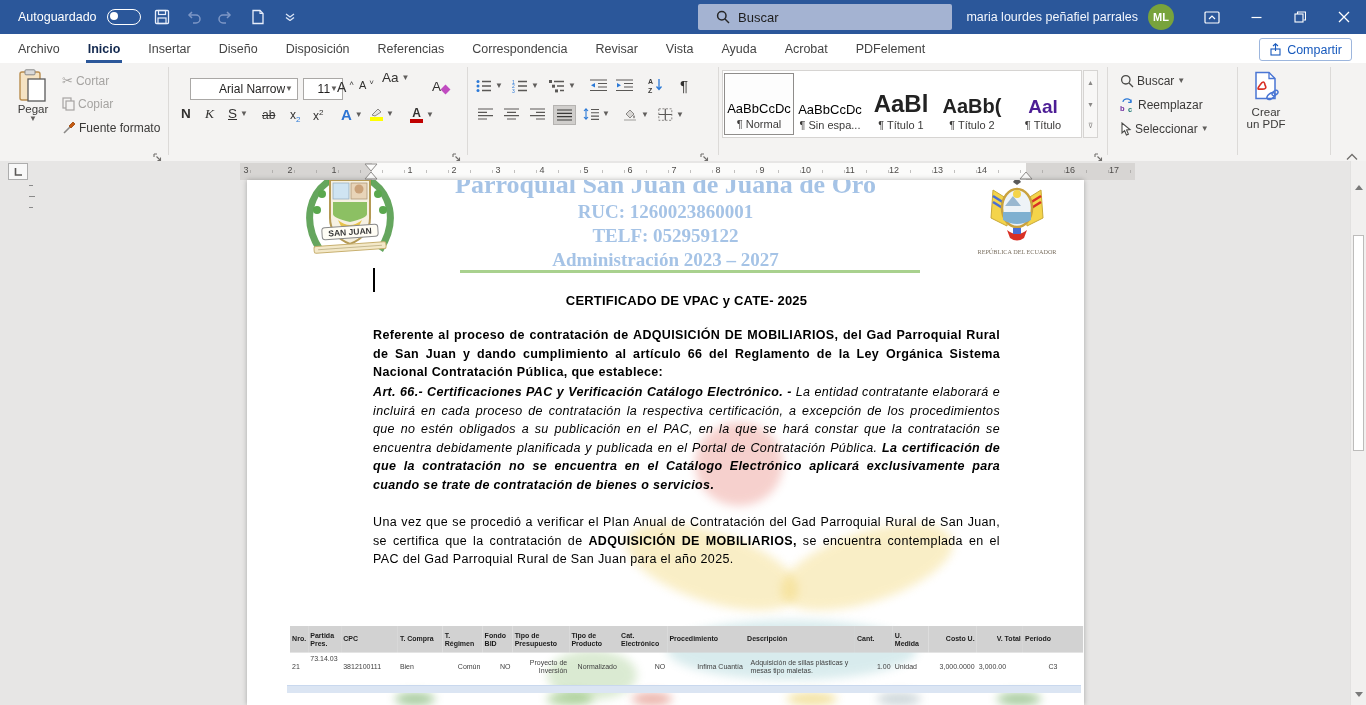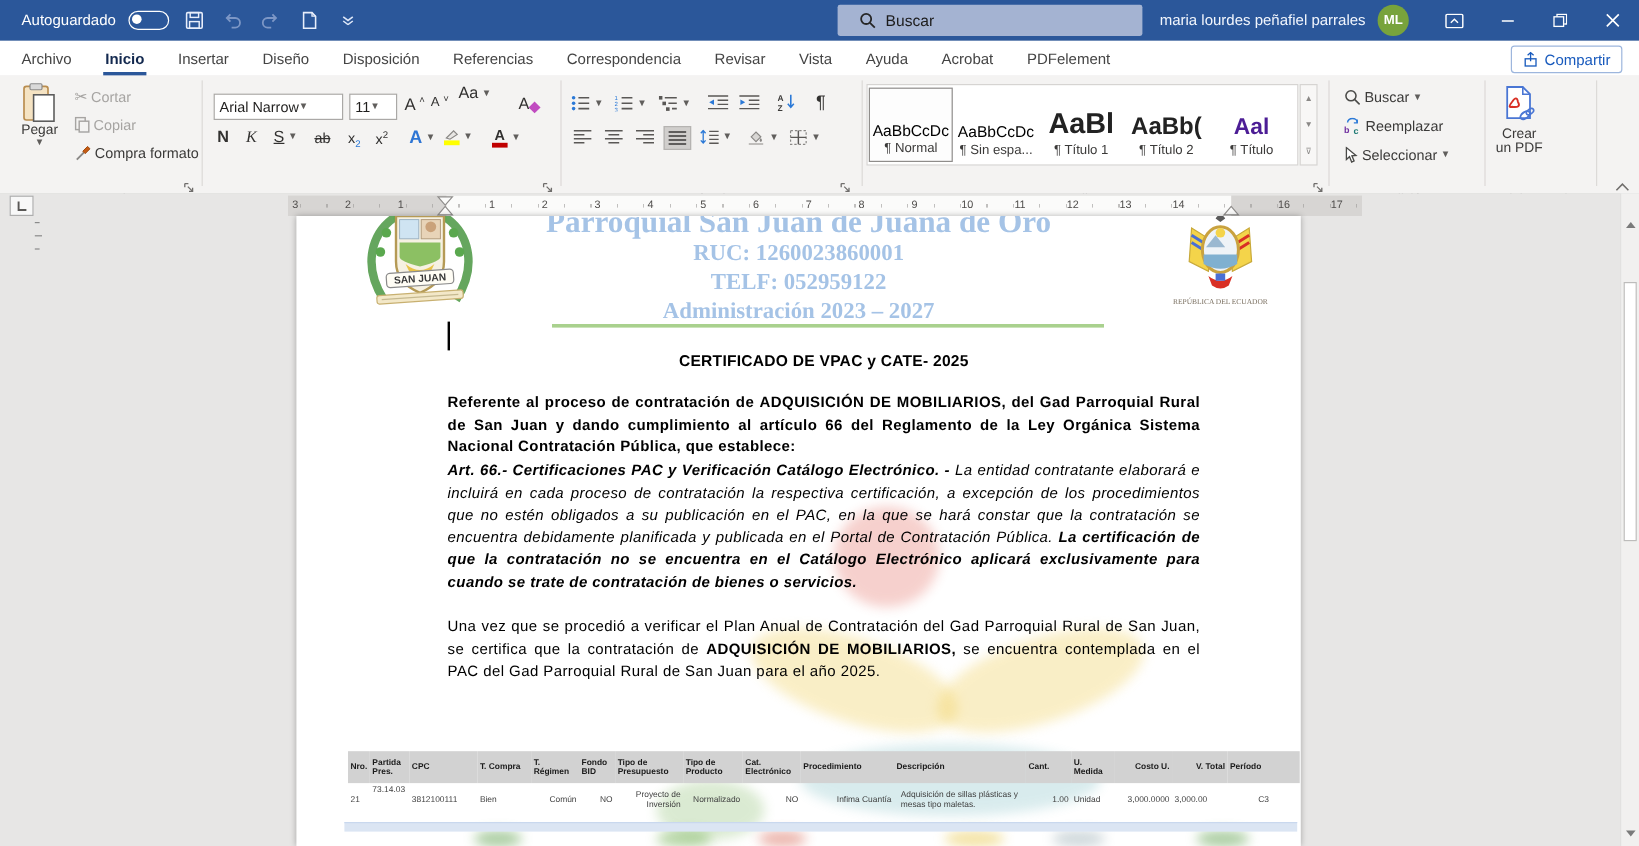--- a/index.html
+++ b/index.html
@@ -29,21 +29,21 @@
   .sharebtn{position:absolute;right:18px;top:4px;height:21px;border:1px solid #9db6dd;border-radius:3px;background:#fff;display:flex;align-items:center;gap:5px;padding:0 9px;color:#185abd;font-size:12.5px;justify-content:flex-end;}
 
   
   .ribbon{position:absolute;top:63px;left:0;width:1366px;height:98px;background:#f4f3f2;border-bottom:1px solid #d4d2d0;}
   .rdiv{position:absolute;top:4px;height:88px;width:1px;background:#ddlightgray;background:#dcdad8;}
   .grp-label{position:absolute;top:84px;font-size:11px;color:#605e5c;transform:translateX(-50%);white-space:nowrap;margin-top:13px;}
   .launcher{position:absolute;top:85px;}
   .rbtn{position:absolute;display:flex;align-items:center;color:#3b3a39;font-size:12px;gap:3px;}
   .gray{color:#a6a4a2;}
   .chev{font-size:8px;color:#605e5c;line-height:1;}
-  .combo{position:absolute;height:22px;background:#fff;border:1px solid #aaa8a6;display:flex;align-items:center;justify-content:flex-start;padding:0 4px;font-size:12px;color:#201f1e;box-sizing:border-box;}
+  .combo{position:absolute;height:22px;background:#fff;border:1px solid #aaa8a6;display:flex;align-items:center;justify-content:flex-end;padding:0 4px;font-size:12px;color:#201f1e;box-sizing:border-box;margin-left:12px;}
   .fmtchar{font-size:13.5px;color:#323130;line-height:1;}
   .justify-on{background:#d0cecc;border:1px solid #b5b3b1;}
   .bigbtn{position:absolute;display:flex;flex-direction:column;align-items:center;font-size:11.5px;color:#3b3a39;}
   
   .gallery{position:absolute;left:722px;top:7px;width:360px;height:68px;background:#fff;border:1px solid #d6d4d2;box-sizing:border-box;display:flex;}
   .stylecell{width:70px;height:62px;margin:2px 0 0 1px;display:flex;flex-direction:column;align-items:center;justify-content:flex-end;overflow:hidden;}
   .stylecell.sel{border:1px solid #8f8d8b;background:#fdfdfd;box-sizing:border-box;}
   .stylecell .prev{line-height:1;color:#000;white-space:nowrap;}
   .stylecell .nm{font-size:11px;color:#3b3a39;margin:3px 0 4px;white-space:nowrap;}
   .galscroll{position:absolute;left:1083px;top:7px;width:15px;height:68px;border:1px solid #d6d4d2;box-sizing:border-box;background:#f8f7f6;display:flex;flex-direction:column;}
@@ -201,21 +201,21 @@
           <rect x="1" y="1" width="8" height="10" fill="none" stroke="#a6a4a2" stroke-width="1.2"></rect>
           <rect x="4" y="4" width="8" height="9" fill="#f4f3f2" stroke="#a6a4a2" stroke-width="1.2"></rect>
         </svg>
       <span>Copiar</span>
     </div>
     <div class="rbtn" style="left:62px;top:58px;">
       <svg width="14" height="14" viewBox="0 0 14 14">
           <path d="M2 12 L8 6" stroke="#8a8886" stroke-width="1.6"></path>
           <path d="M7 5 L11 1 L13 3 L9 7 Z" fill="#c55a11" stroke="#9c4509" stroke-width=".8"></path>
         </svg>
-      <span>Compra formato</span>
+      <span>Fuente formato</span>
     </div>
     <span class="grp-label" style="left:84px">Portapapeles</span>
     <span class="launcher" style="left:153px"><svg width="9" height="9" viewBox="0 0 9 9">
           <path d="M1 1 h3 M1 1 v3 M3.5 3.5 L7.5 7.5 M7.5 4.5 v3 h-3" fill="none" stroke="#706e6c" stroke-width="1.1"></path>
         </svg></span>
 
     <div class="combo" style="left:178px;top:15px;width:108px;">
       <span>Arial Narrow</span>
         <span class="chev">▼</span>
     </div>

